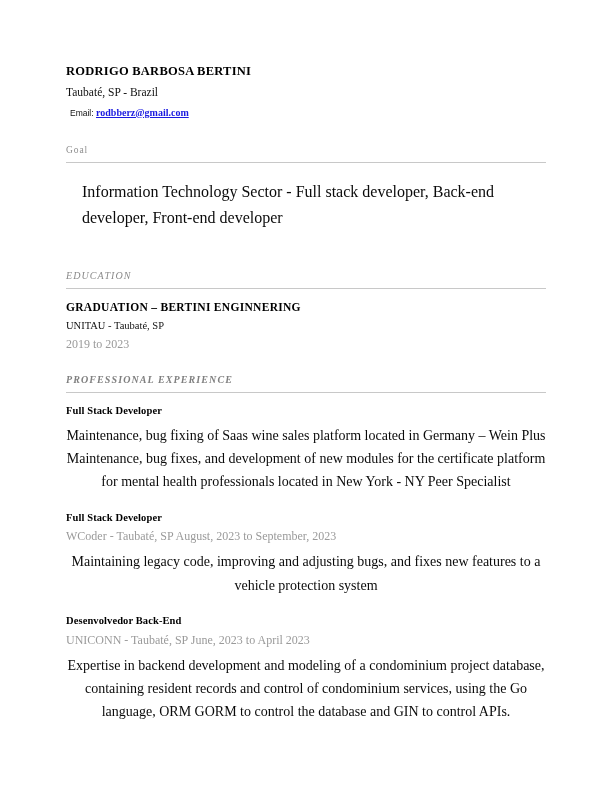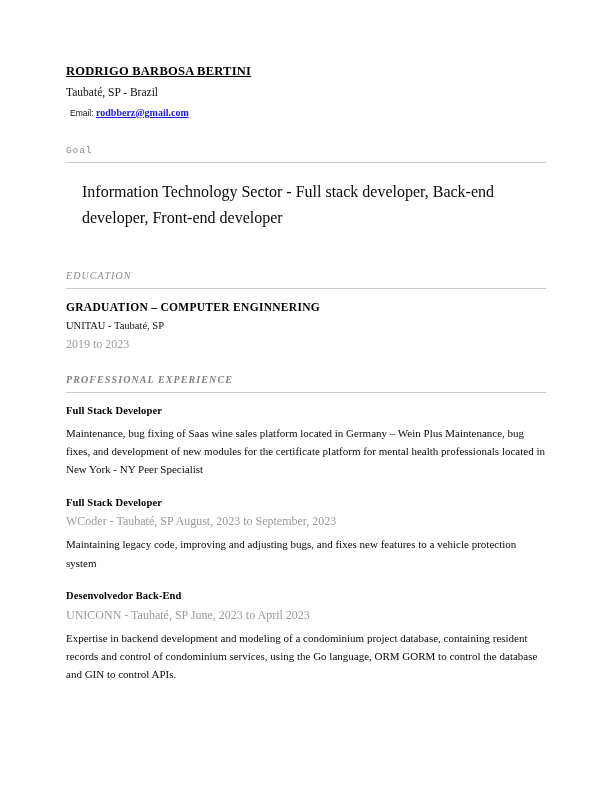--- a/index.html
+++ b/index.html
@@ -25,21 +25,20 @@
   }
 
   
   .cv-name {
     font-size: 12.5px;
     font-weight: bold;
     letter-spacing: 0.25px;
     line-height: 1.45;
     margin: 0 0 4px 0;
     color: #000;
-    text-decoration: underline;
   }
   .cv-location {
     font-size: 11.5px;
     line-height: 1.45;
     margin: 0 0 5px 0;
     color: #111;
   }
   .cv-email-line {
     font-size: 9.5px;
     line-height: 1.4;
@@ -56,21 +55,21 @@
     text-decoration: underline;
     font-weight: bold;
     font-size: 10px;
   }
 
   
   .section {
     margin: 0;
   }
   .section-title {
-    font-family: Liberation Mono, monospace;
+    font-family: Liberation Serif, serif;
     color: #8d8d8d;
     font-size: 9.5px;
     letter-spacing: 0.9px;
     line-height: 1.4;
     margin: 0 0 5px 0;
     font-weight: normal;
   }
   .section-title.caps {
     font-family: "Liberation Serif", "DejaVu Serif", serif;
     font-size: 10px;
@@ -128,24 +127,25 @@
     margin: 8px 0 1px 0;
     color: #111;
   }
   .entry-meta {
     font-size: 12px;
     line-height: 1.5;
     margin: 0;
     color: #9a9a9a;
   }
   .entry-desc {
-    font-size: 11px;
+    font-size: 14px;
     line-height: 1.66;
     margin: 5px 0 0 0;
     color: #0a0a0a;
+    text-align: center;
   }
   .edu-block .entry-sub { margin-top: 1px; }
 
   .exp-list { margin-top: 0; }
 </style>
 </head>
 <body>
 
 <div class="page">
 
@@ -166,21 +166,21 @@
     <div class="body-text">Information Technology Sector - Full stack developer, Back-end developer, Front-end developer</div>
   </div>
 
   <div class="gap-education"></div>
 
   <div class="section">
     <div class="section-title caps">EDUCATION</div>
     <div class="rule"></div>
 
     <div class="entry edu-block">
-      <div class="entry-title big">GRADUATION – COMPUTER ENGINNERING</div>
+      <div class="entry-title big">GRADUATION – BERTINI ENGINNERING</div>
       <div class="entry-sub">UNITAU - Taubaté, SP</div>
       <div class="entry-meta">2019 to 2023</div>
     </div>
   </div>
 
   <div class="gap-profexp"></div>
 
   <div class="section">
     <div class="section-title caps strong">PROFESSIONAL EXPERIENCE</div>
     <div class="rule"></div>

